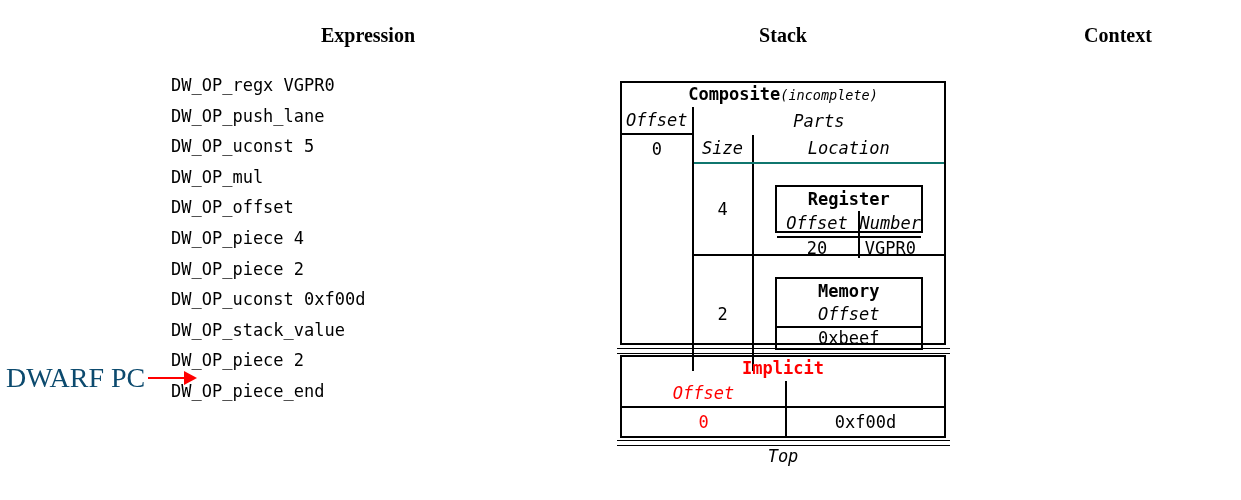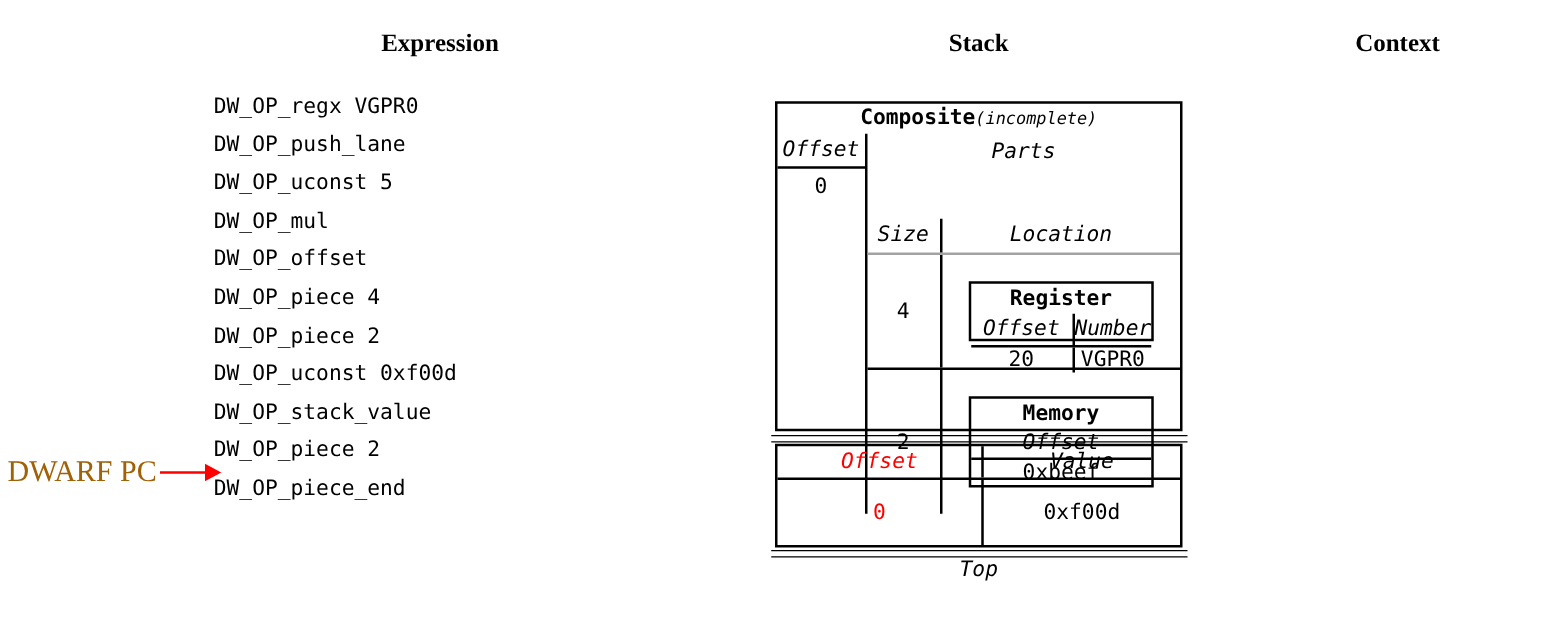--- a/index.html
+++ b/index.html
@@ -10,50 +10,50 @@
     overflow:hidden;
   }
   .it { font-style:italic; }
   .red { color:#ff0000; }
 
   
   .col-title {
     position:absolute; top:24px; font-family:"Liberation Serif", serif;
     font-weight:bold; font-size:20px; text-align:center;
   }
-  .expr-title { left:172px; width:360px; }
+  .expr-title { left:188px; width:360px; }
   .stack-title { left:620px; width:326px; }
   .ctx-title  { left:1000px; width:236px; }
 
   
   .ops { position:absolute; left:171px; top:70px; font-size:17px; }
   .op { height:30.6px; line-height:30.6px; white-space:pre; }
 
   
   .pc-pointer { position:absolute; left:6px; top:366px; height:24px; display:flex; align-items:center; }
-  .pc-label { font-family:"Liberation Serif", serif; font-size:24px; color:#a16207; }
+  .pc-label { font-family:"Liberation Serif", serif; font-size:28px; color:#0c4a6e; }
   .pc-line { display:inline-block; width:36px; height:2px; background:#ff0000; margin-left:3px; }
   .pc-head { display:inline-block; width:0; height:0;
     border-left:13px solid #ff0000; border-top:7px solid transparent; border-bottom:7px solid transparent; }
 
   
   .composite {
     position:absolute; left:620px; top:81px; width:326px; height:264px;
     border:2px solid #000; font-size:17px; display:flex; flex-direction:column;
   }
   .comp-header { height:25px; line-height:23px; text-align:center; }
   .comp-header .ttl { font-weight:bold; }
   .comp-header .qual { font-size:13.5px; font-style:italic; }
   .comp-body { flex:1; display:flex; }
   .offset-col { width:88px; border-right:2px solid #000; display:flex; flex-direction:column; text-align:center; }
   .offset-col .cell-hdr { height:28px; line-height:26px; border-bottom:2px solid #000; }
   .offset-col .cell-val { height:29px; line-height:29px; }
   .parts-col { flex:1; display:flex; flex-direction:column; }
   .parts-hdr { height:28px; line-height:28px; text-align:center; }
-  .sub-hdr { display:flex; height:29px; border-bottom:2px solid #a3a3a3;margin-top:40px; }
+  .sub-hdr { display:flex; height:29px; border-bottom:2px solid #0f766e; }
   .sub-hdr > div { line-height:27px; }
   .size-c { width:60px; border-right:2px solid #000; text-align:center; }
   .loc-c { flex:1; text-align:center; }
   .part-row { display:flex; }
   .part-row-1 { height:92px; border-bottom:2px solid #000; }
   .part-row-2 { flex:1; }
   .part-row .size-c { display:flex; align-items:center; justify-content:center; }
   .part-row .loc-c { padding:21px; display:flex; }
 
   
@@ -167,23 +167,23 @@
           </div>
         </div>
 
       </div>
     </div>
   </div>
 
   <div class="sep sep1"></div>
 
   <div class="implicit">
+    <div class="imp-title red">Implicit</div>
     <div class="imp-row imp-hdr">
       <div class="imp-c1 it red">Offset</div>
-      <div class="imp-c2 it">Value</div>
     </div>
     <div class="imp-row imp-val">
       <div class="imp-c1 red">0</div>
       <div class="imp-c2">0xf00d</div>
     </div>
   </div>
 
   <div class="sep sep2"></div>
   <div class="top-label">Top</div>
 

